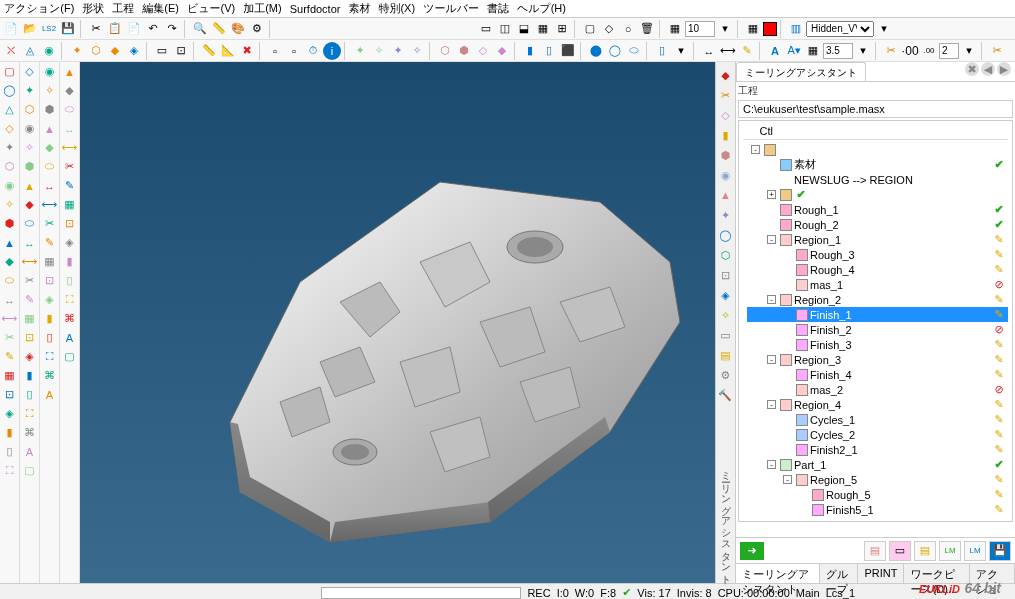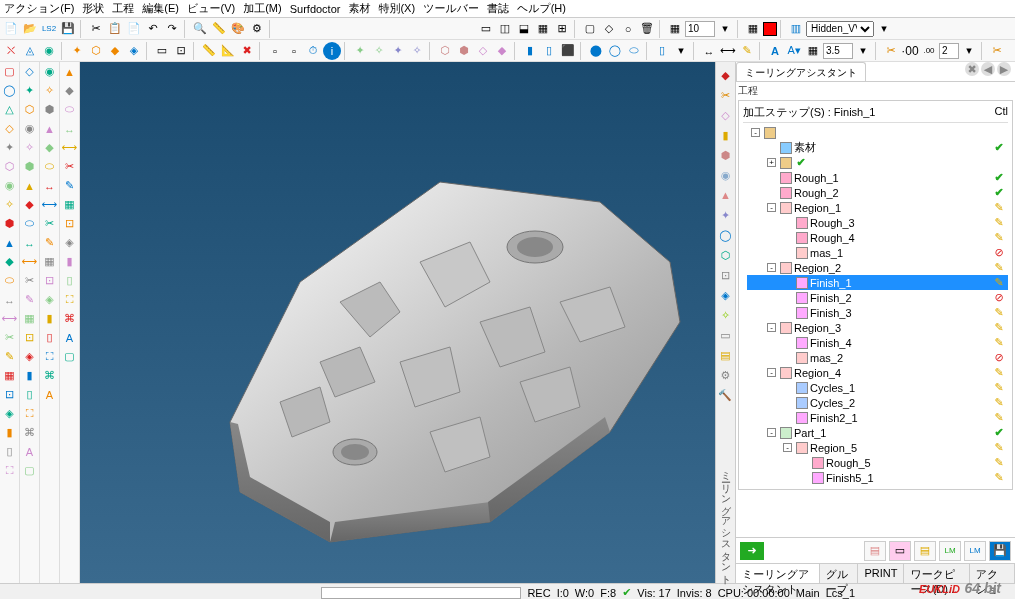--- a/index.html
+++ b/index.html
@@ -321,40 +321,47 @@
     <span class="tbtn" style="color:#888">⚙</span>
     <span class="tbtn" style="color:#888">🔨</span>
     <span class="lbl">ミーリングアシスタント</span>
   </div>
   <div class="panel">
     <div class="panel-tab">
         <div class="tab">ミーリングアシスタント</div>
       </div>
     <div class="panel-body">
       <div class="grp-title">工程</div>
+      <div class="grp"><span>C:\eukuser\test\sample.masx</span></div>
       <div class="grp">
         <div class="tree-hdr">
-          <span class="c1">加工ステップ(S) : Finish_1</span>
           <span class="c2">Ctl</span>
         </div>
         <div class="tree" id="tree">
             <div class="node">
               <span class="sp" style="width:0px"></span>
               <span class="exp">-</span>
               <span class="ico" style="background:#ec8;border:1px solid #888"></span>
               <span class="st"></span>
             </div>
             <div class="node">
               <span class="sp" style="width:16px"></span>
               <span style="width:11px;display:inline-block"></span>
               <span class="ico" style="background:#8cf;border:1px solid #888"></span>
               <span class="txt">素材</span>
               <span class="st">
                 <span class="chk">✔</span>
               </span>
+            </div>
+            <div class="node">
+              <span class="sp" style="width:16px"></span>
+              <span style="width:11px;display:inline-block"></span>
+              <span class="ico" style="background:transparent;border:1px solid transparent"></span>
+              <span class="txt">NEWSLUG --&gt; REGION</span>
+              <span class="st"></span>
             </div>
             <div class="node">
               <span class="sp" style="width:16px"></span>
               <span class="exp">+</span>
               <span class="ico" style="background:#ec8;border:1px solid #888"></span>
               <span class="st">
                 <span class="chk">✔</span>
               </span>
             </div>
             <div class="node">

